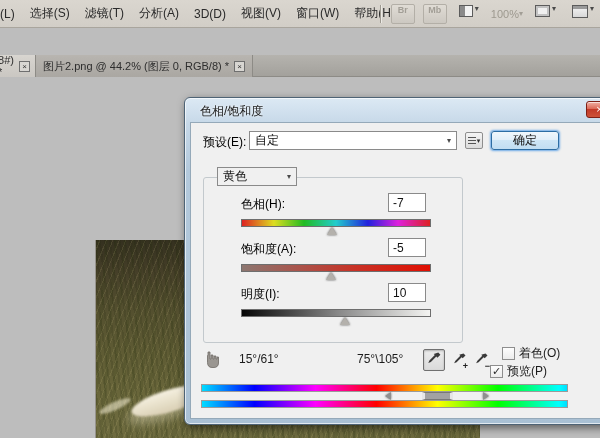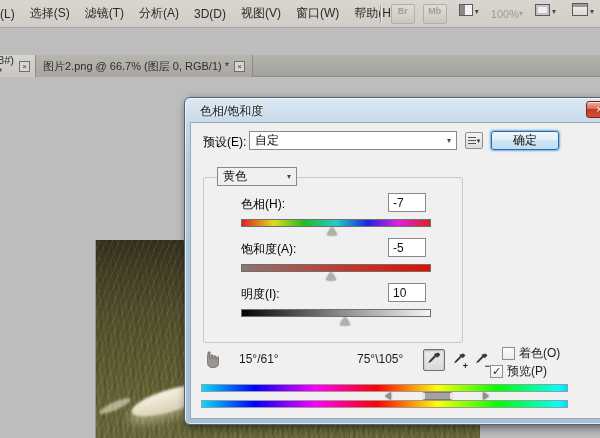--- a/index.html
+++ b/index.html
@@ -10,21 +10,21 @@
   
   .menubar { position:absolute; left:0; top:0; width:600px; height:28px;
     background:linear-gradient(#dad6cf,#d2cec7); border-bottom:1px solid #a9a59d;
     display:flex; align-items:center; }
   .menus { display:flex; gap:15px; padding-left:2px; align-items:center; white-space:nowrap; }
   .menu-item { cursor:default; color:#2a2a2a; }
   .menu-item.partial { margin-left:-2px; }
   .menubar-tools { position:absolute; right:0; top:0; height:28px; display:flex; align-items:center; gap:8px; padding-right:2px; }
   .vsep { width:1px; height:18px; background:#9d9990; box-shadow:1px 0 0 #eceae5; margin-right:2px; }
   .tool-btn { height:20px; min-width:24px; border:1px solid #b3afa7; border-radius:2px;
-    background:linear-gradient(#e0dcd5,#ccc8c1); display:flex; align-items:flex-end; justify-content:center; gap:2px; padding:7px 3px; }
+    background:linear-gradient(#e0dcd5,#ccc8c1); display:flex; align-items:flex-start; justify-content:center; gap:2px; padding:0 3px; }
   .tool-btn.flat { border-color:transparent; background:transparent; }
   .glyph-dis { font-size:9px; color:#a29e96; font-weight:bold; }
   .dd { font-size:8px; color:#4a4a4a; line-height:1; }
   .dd.dis { color:#a29e96; }
   .arrange-icon { width:14px; height:12px; border:1px solid #5c5c5c; background:linear-gradient(to right,#8a8a8a 0 5px,#f2f2f2 5px); }
   .screen-icon { width:15px; height:12px; border:1px solid #5c5c5c; background:#f0f0f0; box-shadow:inset 0 0 0 2px #c2c2c2; }
   .ws-icon { width:16px; height:13px; border:1px solid #5c5c5c; background:linear-gradient(#f5f5f5,#d8d8d8); box-shadow:inset 0 3px 0 #9a9a9a; }
   .zoom-tool { display:flex; align-items:center; gap:0; font-size:11px; color:#9d998f; }
 
   
@@ -173,21 +173,21 @@
     </div>
   </div>
 
 
   <div class="tabbar">
     <div class="tab partial">
       <span>8#) *</span>
       <span class="tabclose">×</span>
     </div>
     <div class="tab active">
-      <span>图片2.png @ 66.7% (图层 0, RGB/1) *</span>
+      <span>图片2.png @ 44.2% (图层 0, RGB/8) *</span>
       <span class="tabclose">×</span>
     </div>
   </div>
 
   <div class="canvas">
     <div class="photo">
       <div class="feather"></div>
       <div class="wisp"></div>
     </div>
   </div>

